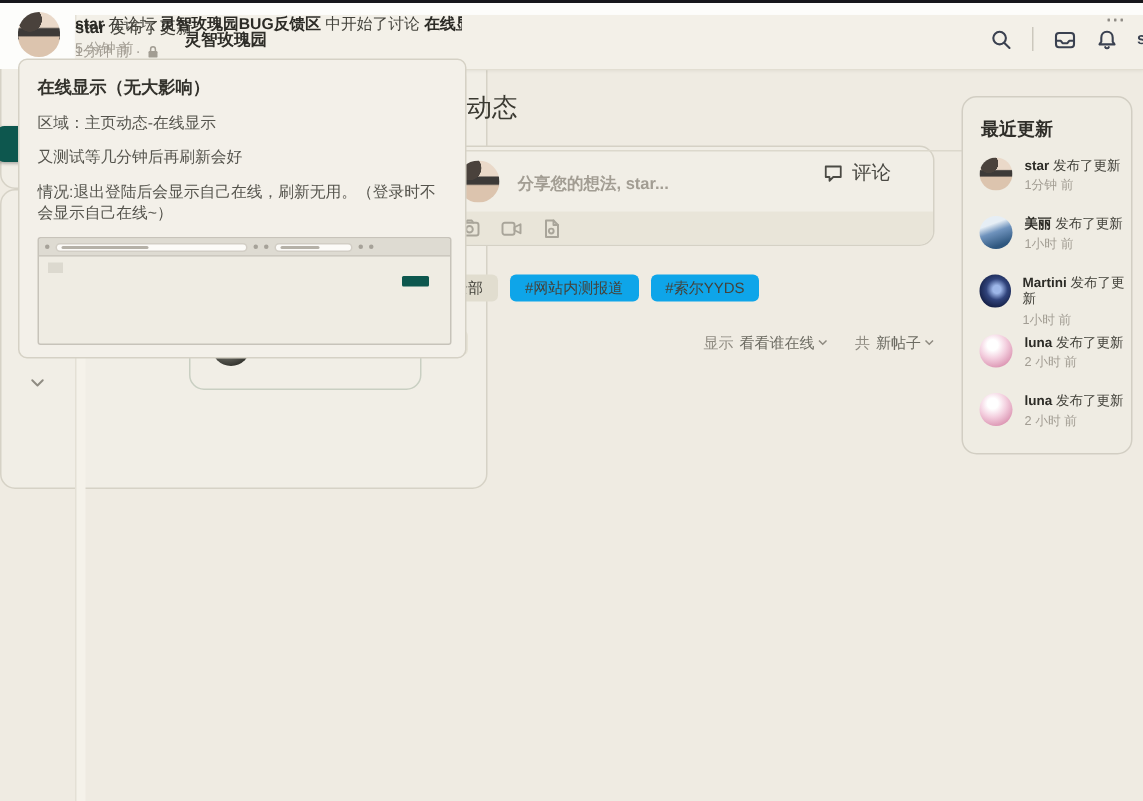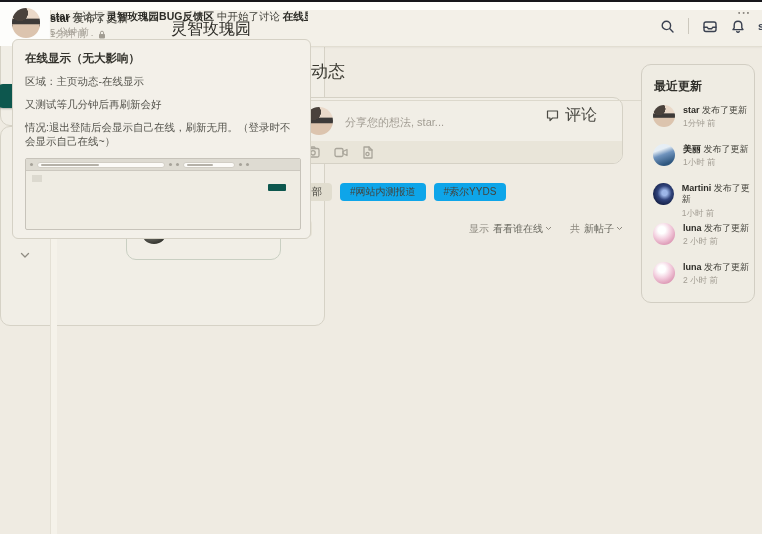--- a/index.html
+++ b/index.html
@@ -9,21 +9,21 @@
   #screen{position:relative;width:762px;height:534px;background:#efebe2;}
   .topline{left:0;top:0;width:762px;height:2px;background:#17171b;}
   .whiteband{left:0;top:2px;width:762px;height:8px;background:#fdfdfb;}
   .notch{left:684px;top:2px;width:0;height:0;border-left:8px solid transparent;
          border-right:8px solid transparent;border-bottom:8px solid #fdfdfb;}
   .leftwhite{left:0;top:2px;width:50px;height:44px;background:#fdfdfb;}
   .seam{left:50px;top:10px;width:6px;height:524px;background:#f5f2ea;border-left:1px solid #e4e0d5;}
   .header{left:50px;top:10px;width:712px;height:36px;background:#f3f0e8;
           border-top-left-radius:10px;border-bottom:1px solid #e2ded2;
           box-shadow:0 1px 2px rgba(0,0,0,.04);}
-  .title{left:123px;top:19px;font-size:16px;font-weight:normal;color:#2e2d28;margin-left:48px;}
+  .title{left:123px;top:19px;font-size:11px;font-weight:bold;color:#2e2d28;}
   .hicons{left:660px;top:18px;display:flex;align-items:center;gap:13px;}
   .hdivider{width:1px;height:16px;background:#ccc8bd;}
   .husername{font-size:11px;font-weight:bold;color:#3a4150;white-space:nowrap;}
   svg{display:block;}
   .teal-btn{left:-3px;top:84px;width:40px;height:24px;background:#0d574e;border-radius:6px;
             box-shadow:0 1px 2px rgba(0,0,0,.25);cursor:pointer;}
   .rail-chevron{left:18px;top:248px;cursor:pointer;}
   .card{position:absolute;background:#f1eee6;border:1px solid #d5d1c5;border-radius:10px;box-sizing:border-box;}
   .leftcard{border-color:#c9cfc2;}
   .cardtitle{font-size:12px;font-weight:bold;color:#2f2e29;}
@@ -39,21 +39,21 @@
   .av{border-radius:50%;}
   .av-star{background:radial-gradient(circle at 28% 18%,#4a423c 0 26%,rgba(0,0,0,0) 27%),
            linear-gradient(180deg,#ead9c9 0 36%,#3d3a38 40% 56%,#dcc4ae 60% 100%);}
   .av-knight{background:radial-gradient(circle at 40% 30%,#b9b9b0 0 20%,#6e6e66 45%,#2f2f2a 80%);}
   .av-meili{background:linear-gradient(160deg,#e6eef5 0 28%,#6f93bd 48%,#2f577f 82%);}
   .av-martini{background:radial-gradient(circle at 55% 45%,#9db6e8 0 16%,#31447c 42%,#111b3f 78%);}
   .av-luna{background:radial-gradient(circle at 40% 32%,#ffffff 0 18%,#f3cede 46%,#d98fae 82%);}
   .online-dot{position:absolute;width:8px;height:8px;border-radius:50%;background:#3aa354;border:1px solid #f1eee6;}
   .h1{left:294px;top:60px;font-size:17px;color:#3a3931;}
   .composer{left:292px;top:97px;width:331px;height:67px;}
-  .composer-ph{font-size:11px;color:#a29d93;}
+  .composer-ph{font-size:11px;color:#a29d93;font-weight:bold;}
   .composer-bar{position:absolute;left:0;bottom:0;width:100%;height:22px;background:#e9e5d9;
                 border-radius:0 0 9px 9px;display:flex;align-items:center;gap:14px;padding-left:13px;box-sizing:border-box;}
   .chips{left:292px;top:183px;display:flex;gap:8px;}
   .chip{height:18px;padding:0 10px;display:flex;align-items:center;border-radius:4px;
         background:#0ea5e9;color:#44433c;font-size:10px;cursor:pointer;}
   .chip-active{background:#e1ddcf;}
   .searchrow{left:292px;top:220px;width:331px;display:flex;align-items:center;}
   .sbtn{width:20px;height:17px;background:#e7e3d6;border-radius:4px;display:flex;align-items:center;
         justify-content:center;cursor:pointer;}
   .disp{margin-left:auto;display:flex;align-items:flex-start;gap:4px;font-size:10px;color:#8e8a80;}
@@ -67,21 +67,21 @@
   .ptime{font-size:9.5px;color:#a29d93;display:flex;align-items:center;gap:4px;margin-top:3px;}
   .more{position:absolute;right:12px;top:6px;color:#8f8b85;font-size:13px;cursor:pointer;line-height:1;}
   .attach{position:absolute;left:12px;top:46px;width:299px;height:40px;background:#e7e3d8;border-radius:6px;
           display:flex;align-items:center;gap:9px;padding-left:8px;box-sizing:border-box;cursor:pointer;}
   .pdficon{width:26px;height:26px;border-radius:5px;background:#b9b5ac;color:#fff;display:flex;
            align-items:center;justify-content:center;font-size:7px;font-weight:bold;letter-spacing:.5px;}
   .fname{font-size:10.5px;font-weight:bold;color:#4c4b44;}
   .ftype{font-size:9px;color:#a29d93;margin-top:3px;}
   .pdivider{position:absolute;left:12px;right:12px;top:100px;border-top:1px solid #dcd8cc;}
   .pfooter{position:absolute;left:0;right:0;top:104px;height:22px;display:flex;}
-  .pact{flex:1;display:flex;align-items:center;justify-content:center;gap:6px;font-size:16px;
+  .pact{flex:1;display:flex;align-items:center;justify-content:center;gap:6px;font-size:13px;
         color:#4b4a44;cursor:pointer;}
   .p2text{font-size:10.5px;color:#44433c;line-height:1.35;}
   .p2text b{color:#2c2b26;}
   .innerbox{position:absolute;left:12px;top:39px;width:299px;height:200px;background:#f3f0e9;
             border:1px solid #d5d1c5;border-radius:6px;padding:11px 12px;box-sizing:border-box;}
   .ibtitle{font-size:11.5px;font-weight:bold;color:#33322c;}
   .ibline{font-size:10.5px;color:#55544d;margin-top:9px;}
   .shot{margin-top:9px;width:274px;height:70px;border:1px solid #c7c3ba;border-radius:2px;
         background:#efece3;overflow:hidden;cursor:pointer;}
   .shot-bar{height:11px;background:#dedbd2;border-bottom:1px solid #ccc8bf;display:flex;

